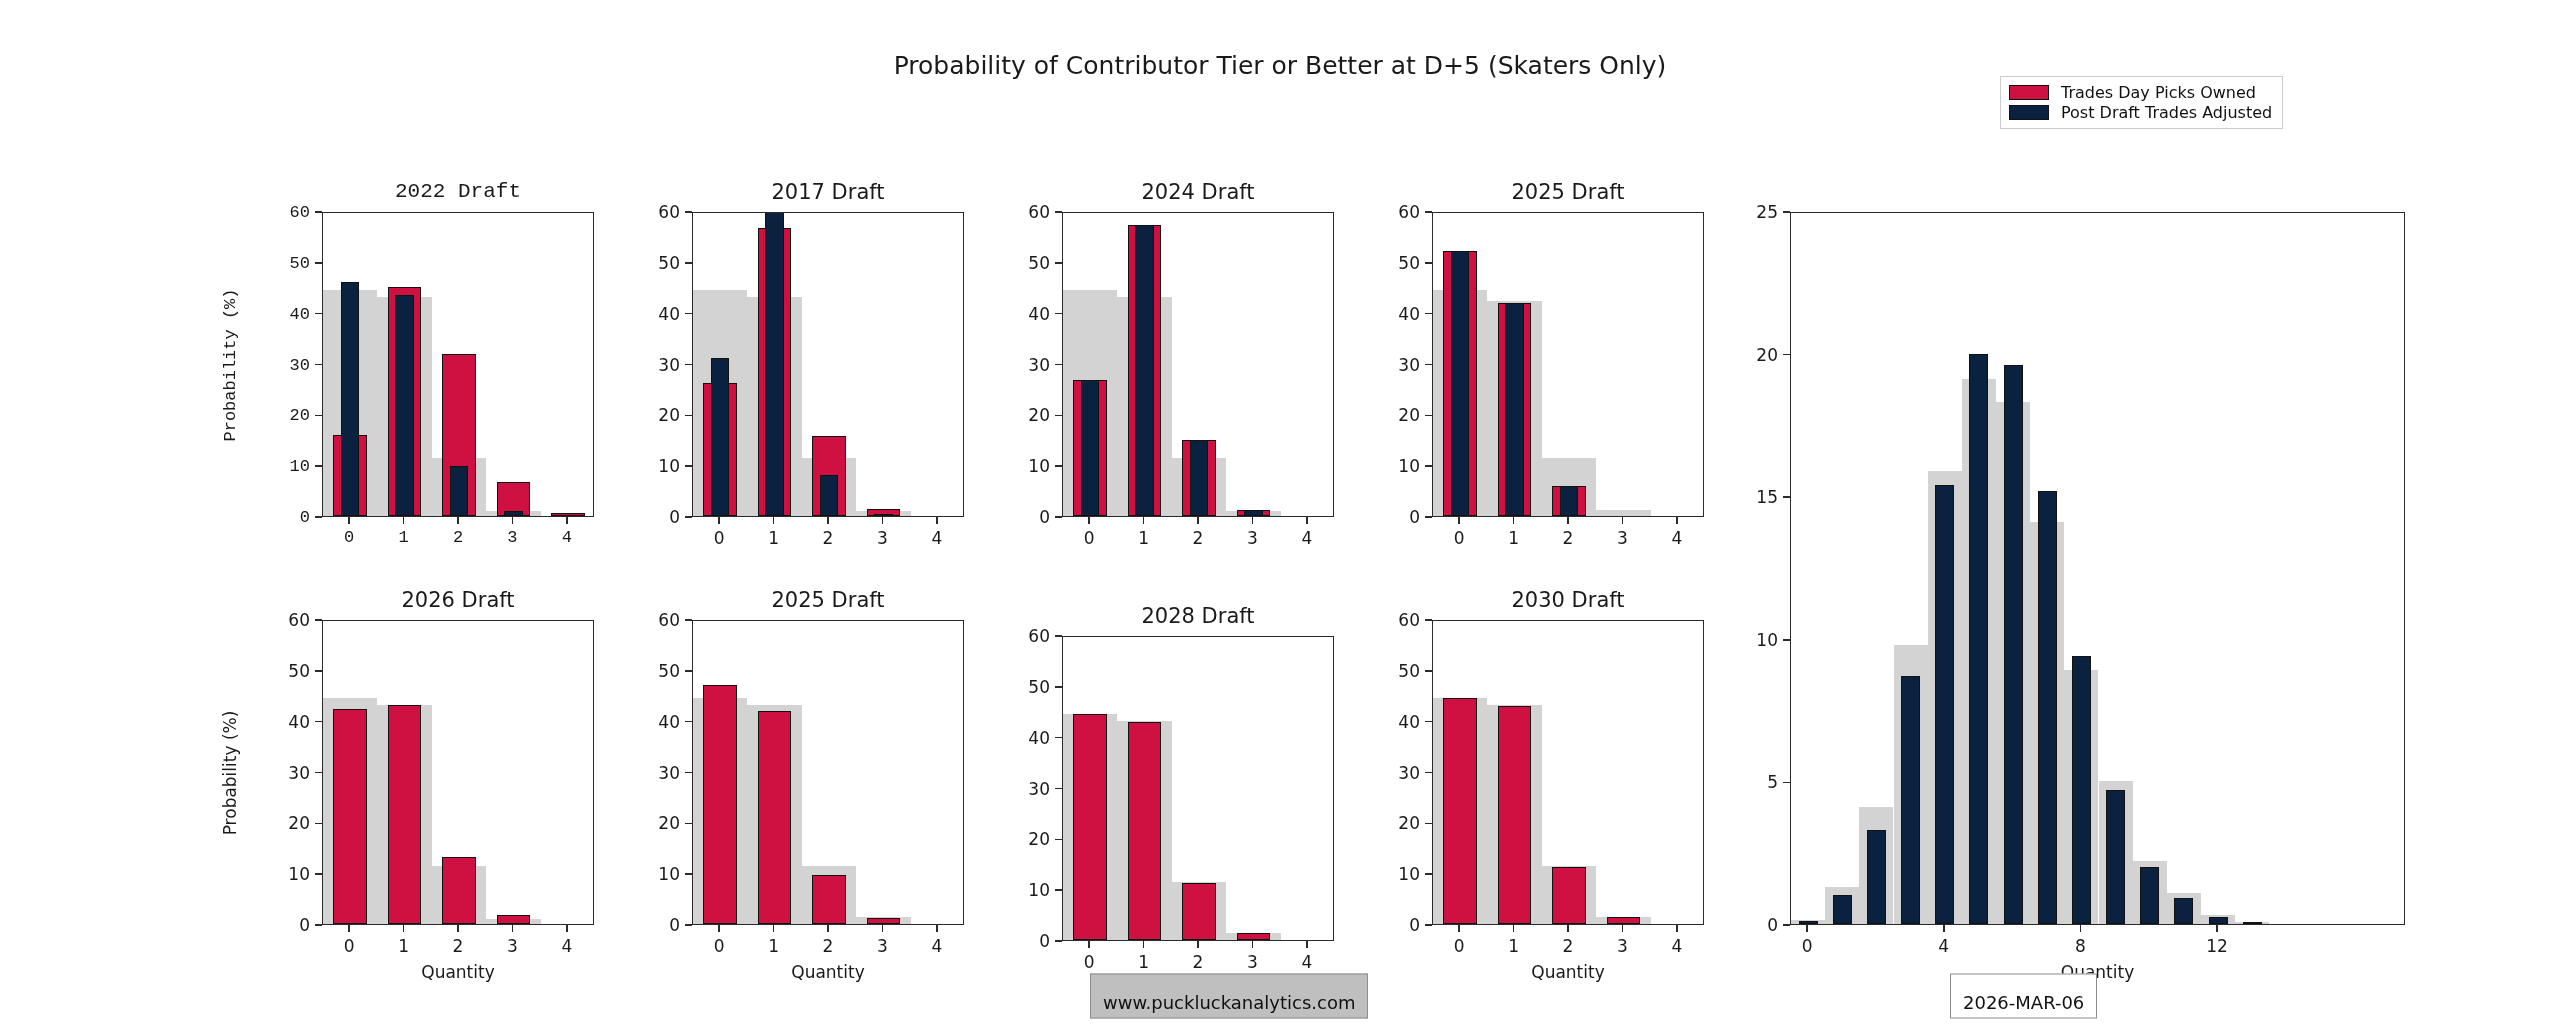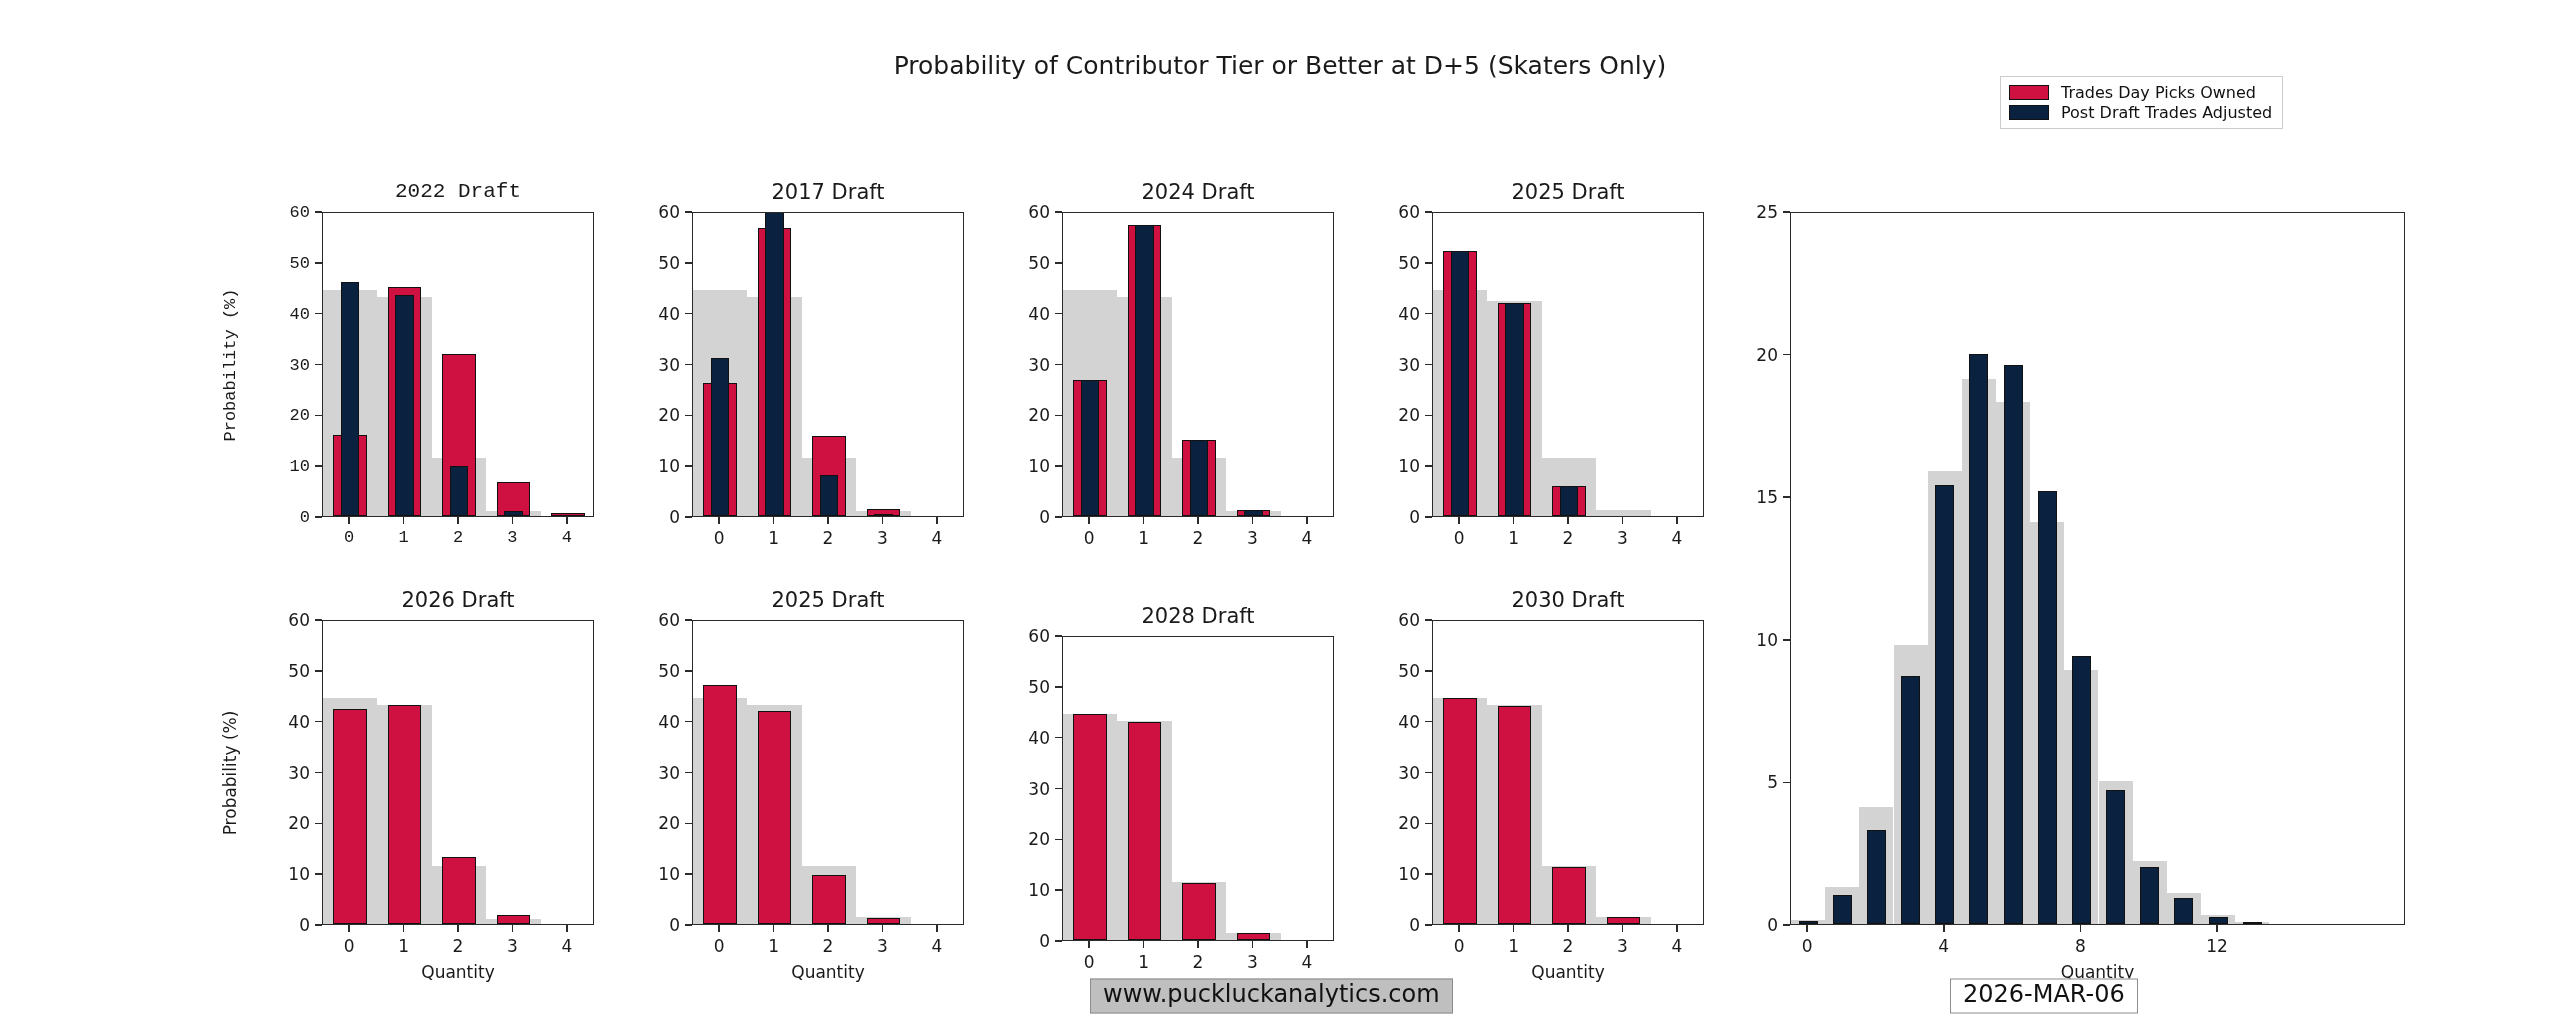--- a/index.html
+++ b/index.html
@@ -144,23 +144,23 @@
     position: absolute;
     font-size: 17px;
     color: #1a1a1a;
     text-align: center;
     white-space: nowrap;
   }
 
   
   .footer-box {
     position: absolute;
-    font-size: 24px;
+    font-size: 18px;
     color: #111111;
-    padding: 0 12px 5px 12px;
+    padding: 17px 12px 5px 12px;
     box-sizing: border-box;
     white-space: nowrap;
   }
   #footer-site {
     left: 1090px;
     top: 996px;
     transform: translateY(-50%);
     background: #bfbfbf;
     border: 1px solid #8c8c8c;
   }

